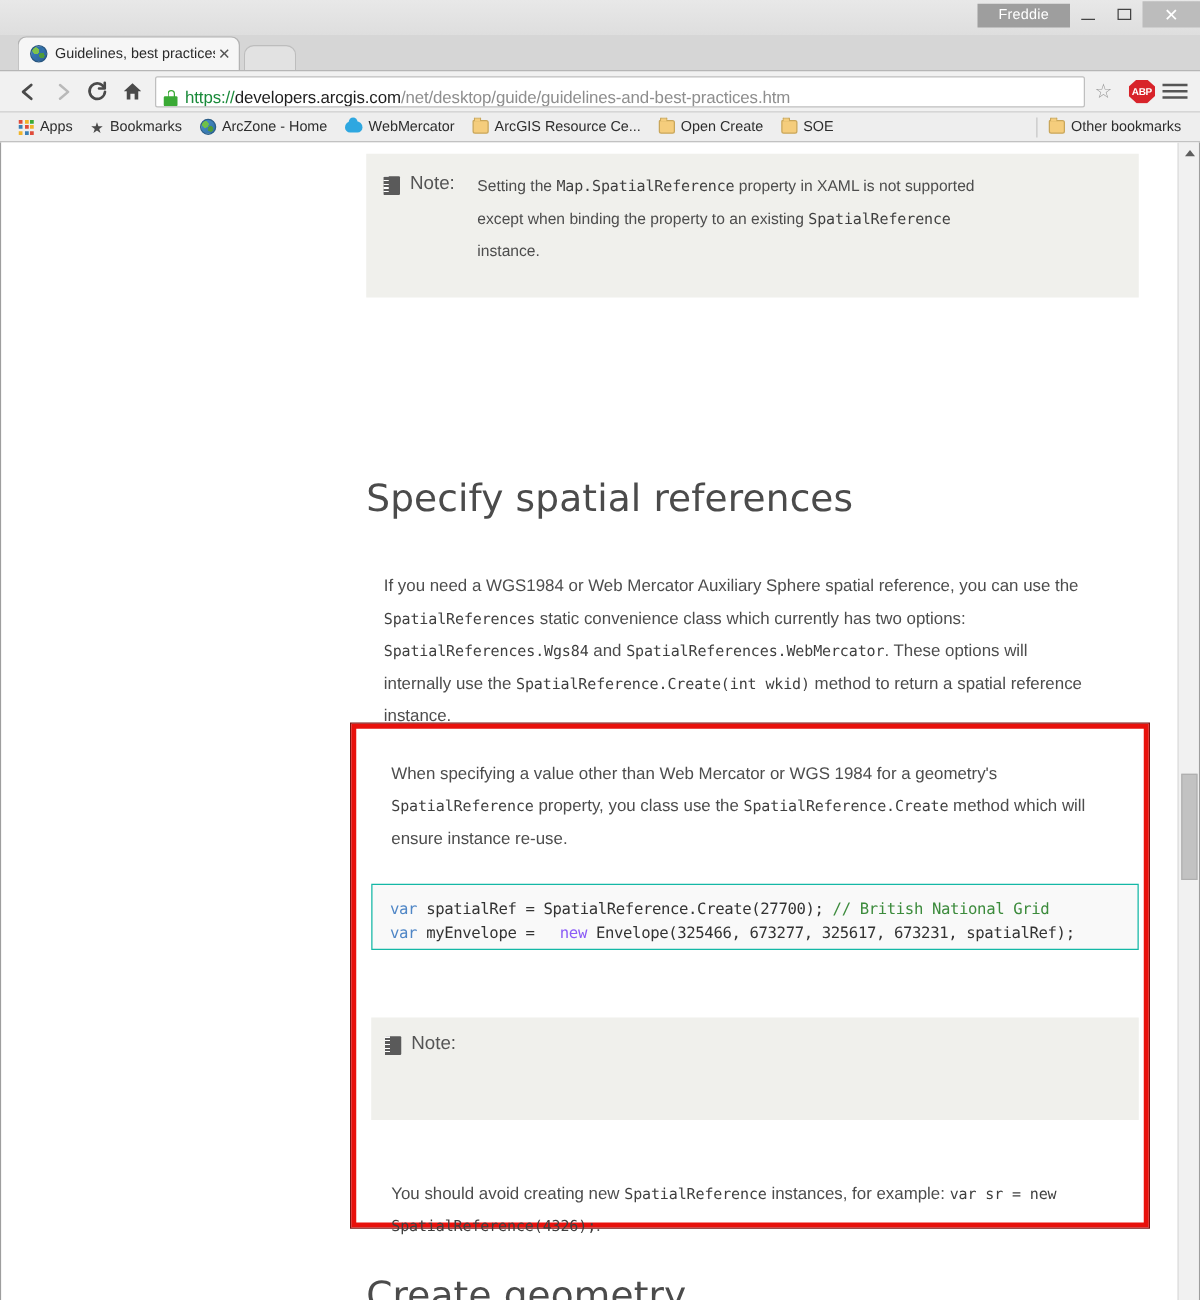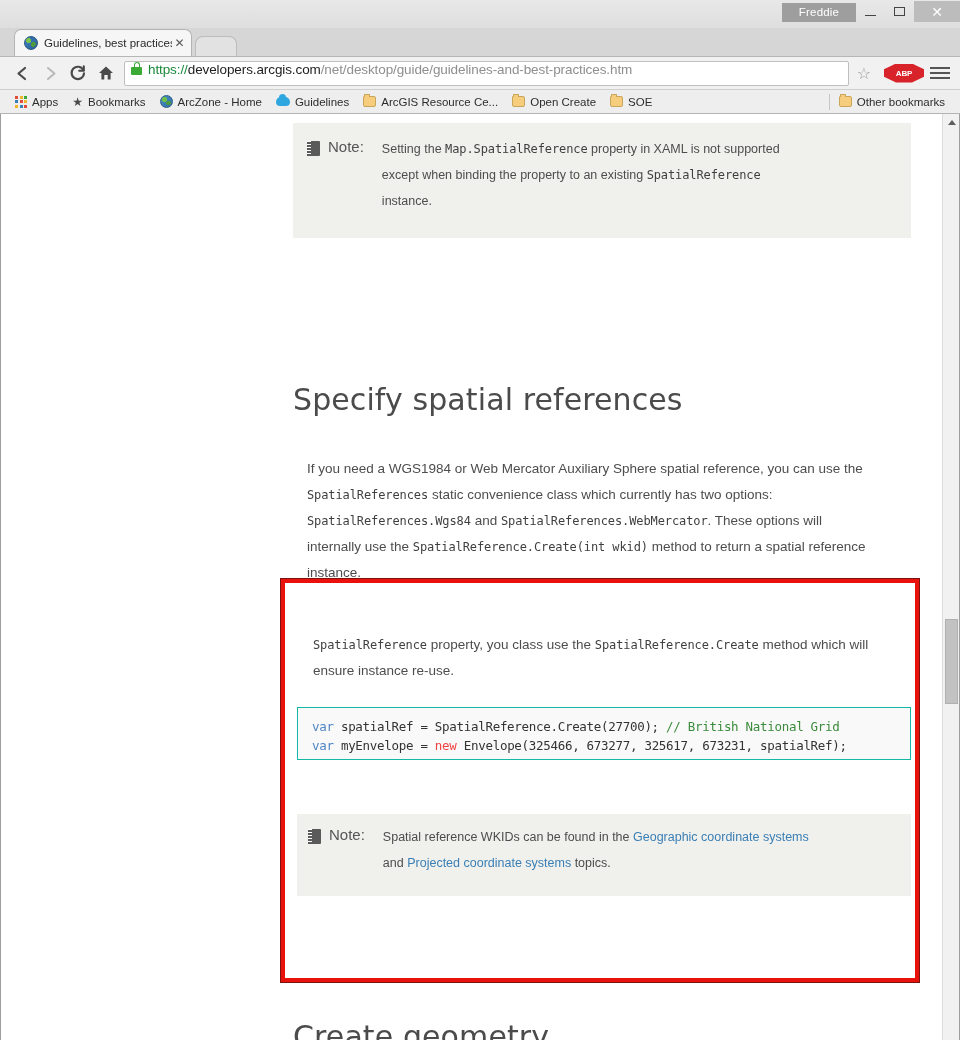--- a/index.html
+++ b/index.html
@@ -160,21 +160,21 @@
   .nav-btn.disabled { color: #b6b6b6; }
 
   .omnibox {
     flex: 1 1 auto;
     height: 25px;
     margin: 0 6px 0 4px;
     background: #ffffff;
     border: 1px solid #bfbfbf;
     border-radius: 2px;
     display: flex;
-    align-items: flex-start;
+    align-items: flex-end;
     padding: 0 4px 0 6px;
     box-sizing: border-box;
     overflow: hidden;
   }
   .lock-icon {
     width: 11px;
     height: 13px;
     margin-right: 6px;
     position: relative;
     flex: 0 0 auto;
@@ -199,21 +199,21 @@
     font-size: 13.5px;
     white-space: nowrap;
     letter-spacing: -.1px;
   }
   .url .scheme { color: #1a8a3a; }
   .url .host { color: #1d1d1d; }
   .url .path { color: #8e8e8e; }
 
   .star-icon { color: #9a9a9a; font-size: 16px; margin: 0 7px 0 2px; }
   .abp-icon {
-    width: 40px; height: 19px;
+    width: 21px; height: 19px;
     background: #d8232a;
     color: #ffffff;
     font-size: 8px;
     font-weight: bold;
     letter-spacing: -.2px;
     display: flex;
     align-items: center;
     justify-content: center;
     margin: 0 6px;
     clip-path: polygon(30% 0%,70% 0%,100% 30%,100% 70%,70% 100%,30% 100%,0% 70%,0% 30%);
@@ -404,21 +404,21 @@
     box-sizing: border-box;
     padding: 9px 14px;
     font-family: "DejaVu Sans Mono", monospace;
     font-size: 12.5px;
     line-height: 19px;
     white-space: pre;
     color: #333333;
     letter-spacing: -.3px;
   }
   .k-var { color: #4f86c6; }
-  .k-new { color: #ef4444; }
+  .k-new { color: #8b5cf6; margin-left: 13px; }
   .k-cmt { color: #3c8b3c; }
 
   
   .scrollbar {
     width: 17px;
     flex: 0 0 auto;
     background: #f1f1f1;
     border-left: 1px solid #dcdcdc;
     position: relative;
     box-sizing: border-box;
@@ -529,21 +529,21 @@
     <div class="bm">
       <span class="ic-star">★</span>
       <span class="bm-label">Bookmarks</span>
     </div>
     <div class="bm">
       <span class="ic-globe"></span>
       <span class="bm-label">ArcZone - Home</span>
     </div>
     <div class="bm">
       <span class="ic-cloud"></span>
-      <span class="bm-label">Guidelines</span>
+      <span class="bm-label">WebMercator</span>
     </div>
     <div class="bm">
       <span class="ic-folder"></span>
       <span class="bm-label">ArcGIS Resource Ce...</span>
     </div>
     <div class="bm">
       <span class="ic-folder"></span>
       <span class="bm-label">Open Create</span>
     </div>
     <div class="bm">
@@ -567,30 +567,30 @@
           <span class="note-label">Note:</span>
           <span class="note-text"><span>Setting the </span><code class="mono">Map.SpatialReference</code><span> property in XAML is not supported</span><br><span>except when binding the property to an existing </span><code class="mono">SpatialReference</code><br><span>instance.</span></span>
         </div>
 
         <h2 class="section" style="position:absolute; left:0; top:268px; width:618px;">Specify spatial references</h2>
 
         <p class="body" style="position:absolute; left:0; top:328px; width:630px;"><span>If you need a WGS1984 or Web Mercator Auxiliary Sphere spatial reference, you can use the</span><br><code class="mono">SpatialReferences</code><span> static convenience class which currently has two options:</span><br><code class="mono">SpatialReferences.Wgs84</code><span> and </span><code class="mono">SpatialReferences.WebMercator</code><span>. These options will</span><br><span>internally use the </span><code class="mono">SpatialReference.Create(int wkid)</code><span> method to return a spatial reference</span><br><span>instance.</span></p>
 
         <div class="redbox" style="left:-12px; top:465px; width:638px; height:403px;">
 
-          <p class="body" style="position:absolute; left:14px; top:9px; width:620px;"><br><code class="mono">SpatialReference</code><span> property, you class use the </span><code class="mono">SpatialReference.Create</code><span> method which will</span><br><span>ensure instance re-use.</span></p>
+          <p class="body" style="position:absolute; left:14px; top:9px; width:620px;"><span>When specifying a value other than Web Mercator or WGS 1984 for a geometry's</span><br><code class="mono">SpatialReference</code><span> property, you class use the </span><code class="mono">SpatialReference.Create</code><span> method which will</span><br><span>ensure instance re-use.</span></p>
 
           <div class="codeblock" style="position:absolute; left:12px; top:124px; width:614px; height:53px;"><div><span class="k-var">var</span><span> spatialRef = SpatialReference.Create(27700); </span><span class="k-cmt">// British National Grid</span></div><div><span class="k-var">var</span><span> myEnvelope = </span><span class="k-new">new</span><span> Envelope(325466, 673277, 325617, 673231, spatialRef);</span></div></div>
 
           <div class="note" style="position:absolute; left:12px; top:231px; width:614px; height:82px; padding:10px 14px 0 11px;">
             <span class="note-icon"></span>
             <span class="note-label">Note:</span>
-            <span class="note-text"><span>Spatial reference WKIDs can be found in the </span><a href="#">Geographic coordinate systems</a><br><span>and </span><a href="#">Projected coordinate systems</a><span> topics.</span></span>
           </div>
 
+          <p class="body" style="position:absolute; left:14px; top:345px; width:620px;"><span>You should avoid creating new </span><code class="mono">SpatialReference</code><span> instances, for example: </span><code class="mono">var sr = new</code><br><code class="mono">SpatialReference(4326);</code><span>.</span></p>
         </div>
 
         <h2 class="section" style="position:absolute; left:0; top:905px; width:618px;">Create geometry</h2>
 
       </div>
     </div>
 
     <div class="scrollbar">
       <div class="sb-arrow up">
           <span class="tri"></span>

